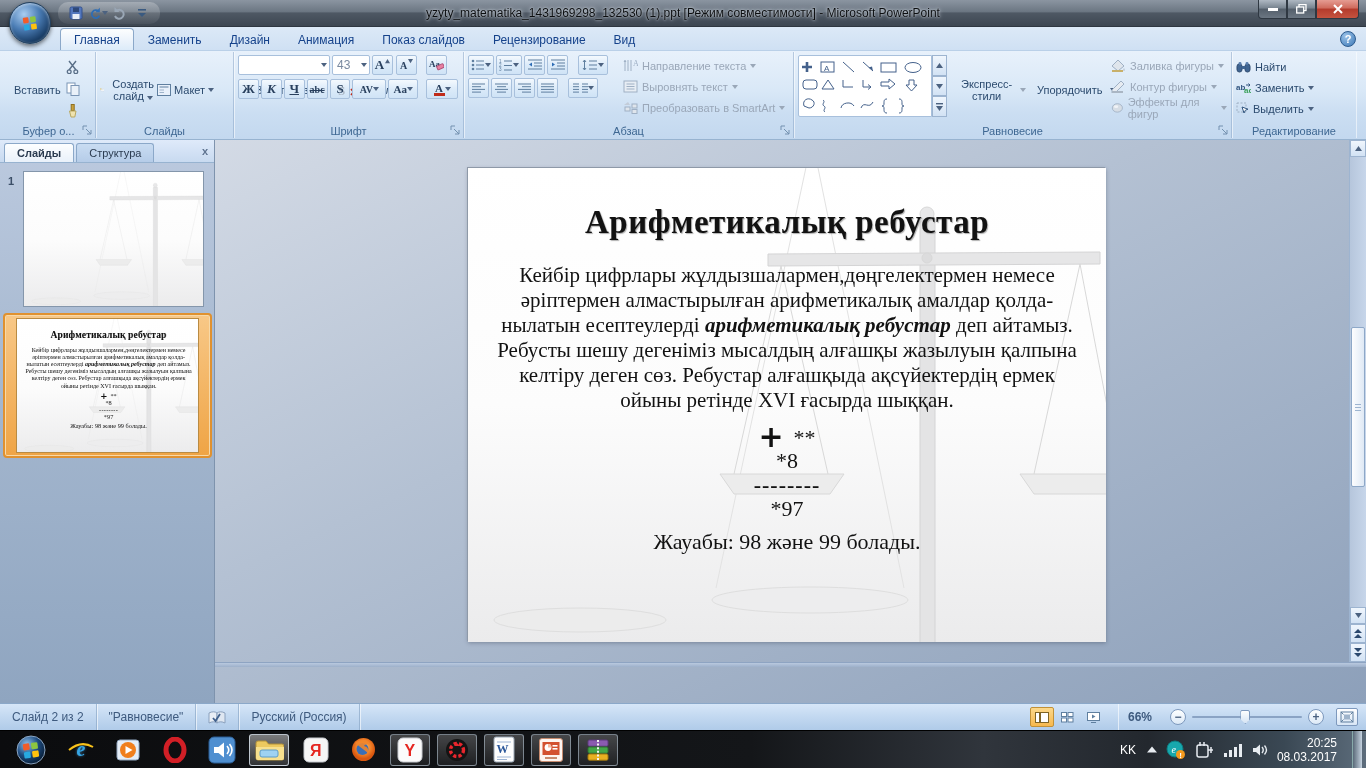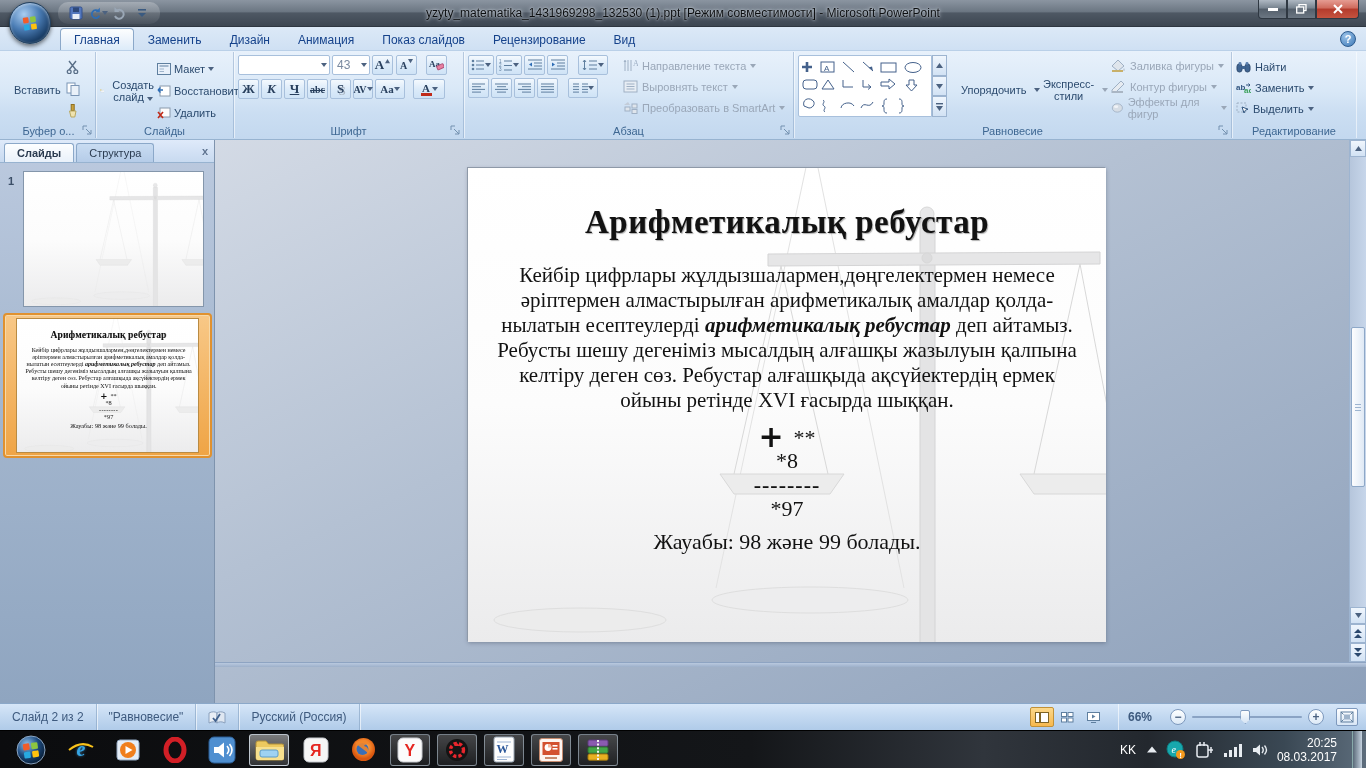--- a/index.html
+++ b/index.html
@@ -276,21 +276,21 @@
       <div class="row">
         <div class="bigbtn" style="width:54px">
           <svg width="32" height="28" viewBox="0 0 32 28">
             <rect x="6" y="5" width="25" height="19" rx="1.5" fill="#fdfdfd" stroke="#8a9aac"></rect>
             <line x1="10" y1="11" x2="27" y2="11" stroke="#aab8c6" stroke-width="2"></line>
             <line x1="10" y1="16" x2="23" y2="16" stroke="#c3cedb"></line>
             <path d="M6 1l1.6 3.4L11 6 7.6 7.6 6 11 4.4 7.6 1 6l3.4-1.6z" fill="#ffd34d" stroke="#d8a815"></path>
           </svg>
           <span class="blabel"><span>Создать</span><br><span>слайд</span> <span class="dd"></span></span>
         </div>
-        <div style="display:flex;flex-direction:column;gap:1px;padding-top:3px">
+        <div style="display:flex;flex-direction:row;gap:18px;padding-top:3px">
           <div class="sbtn">
             <svg width="14" height="12" viewBox="0 0 14 12">
                 <rect x="0.5" y="0.5" width="13" height="11" fill="#e8f0fa" stroke="#5f7f9f"></rect>
                 <line x1="2.5" y1="3" x2="11.5" y2="3" stroke="#5f7f9f"></line>
                 <line x1="2.5" y1="6" x2="7" y2="6" stroke="#9fb4cb"></line>
                 <line x1="2.5" y1="8.5" x2="7" y2="8.5" stroke="#9fb4cb"></line>
               </svg>
             <span>Макет</span>
               <span class="dd"></span>
           </div>
@@ -351,21 +351,21 @@
           </div>
         <div class="tool">
             <span class="fglyph" style="text-decoration:underline">Ч</span>
           </div>
         <div class="tool">
             <span class="fglyph" style="font-size:10px;text-decoration:line-through">abc</span>
           </div>
         <div class="tool">
             <span class="fglyph" style="text-shadow:1.5px 1.5px 0 #aab6c4">S</span>
           </div>
-        <div class="tool" style="width:20px">
+        <div class="tool" style="width:34px">
             <span class="fglyph" style="font-size:10px">AV</span>
             <span class="dd"></span>
           </div>
         <div class="tool" style="width:30px">
             <span class="fglyph" style="font-size:11px">Aa</span>
             <span class="dd"></span>
           </div>
         <div class="tool" style="width:32px;margin-left:6px">
           <span style="display:inline-flex;flex-direction:column;align-items:center;line-height:10px">
               <span class="fglyph" style="font-size:11px">А</span>
@@ -591,35 +591,35 @@
                 </svg>
               </div>
             <div class="sc-btn" style="height:21px">
                 <svg width="7" height="8" viewBox="0 0 7 8">
                   <rect width="7" height="1.4" fill="#4c6280"></rect>
                   <path d="M0 3l3.5 5L7 3z" fill="#4c6280"></path>
                 </svg>
               </div>
           </div>
         </div>
+        <div class="bigbtn gray" style="width:70px">
+          <svg width="34" height="30" viewBox="0 0 34 30">
+            <rect x="2" y="2" width="30" height="26" rx="6" fill="#dde3ea" stroke="#b6bfc9"></rect>
+            <path d="M8 22C14 10 22 8 27 9c-2 5-8 12-14 14z" fill="#c2cad4"></path>
+          </svg>
+          <span class="blabel gray">Экспресс-стили</span>
+          <span class="dd gray2"></span>
+        </div>
         <div class="bigbtn" style="width:76px">
           <svg width="26" height="26" viewBox="0 0 26 26">
             <rect x="4" y="3" width="12" height="12" fill="#cdd3da" stroke="#8a93a0"></rect>
             <rect x="10" y="9" width="12" height="12" fill="#fbc86a" stroke="#c79136"></rect>
           </svg>
           <span class="blabel">Упорядочить</span>
           <span class="dd"></span>
-        </div>
-        <div class="bigbtn gray" style="width:70px">
-          <svg width="34" height="30" viewBox="0 0 34 30">
-            <rect x="2" y="2" width="30" height="26" rx="6" fill="#dde3ea" stroke="#b6bfc9"></rect>
-            <path d="M8 22C14 10 22 8 27 9c-2 5-8 12-14 14z" fill="#c2cad4"></path>
-          </svg>
-          <span class="blabel gray">Экспресс-стили</span>
-          <span class="dd gray2"></span>
         </div>
         <div style="display:flex;flex-direction:column;gap:2px;padding-top:1px">
           <div class="glabel-row gray">
             <svg width="15" height="13" viewBox="0 0 15 13">
                 <path d="M7 1L13 7 7 12 1 7z" fill="#dfe5ec" stroke="#9fb0c4"></path>
                 <path d="M13 9c1 1.5 1 3-0 3s-1-1.5 0-3z" fill="#b9c3cf"></path>
                 <rect x="1" y="11" width="11" height="2" fill="#c8b06a"></rect>
               </svg>
             <span>Заливка фигуры</span>
               <span class="dd gray2"></span>

